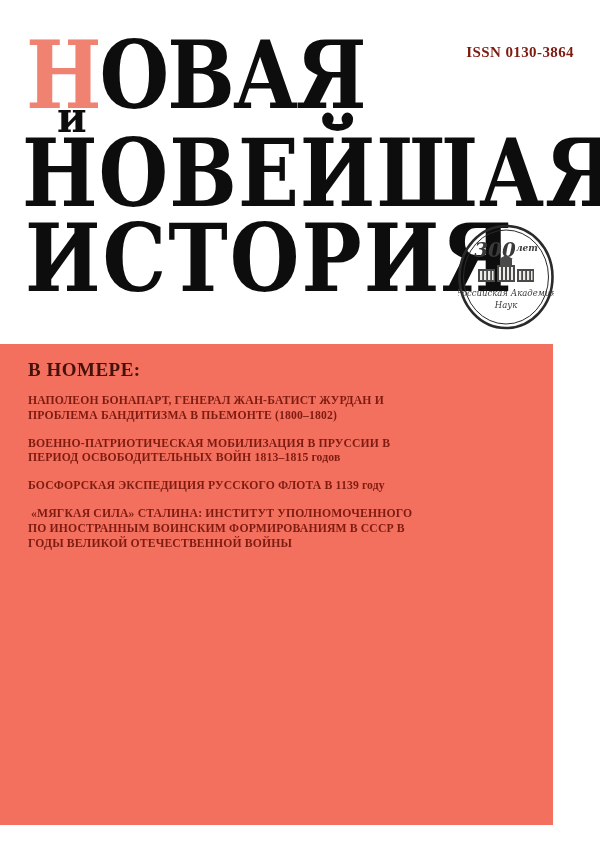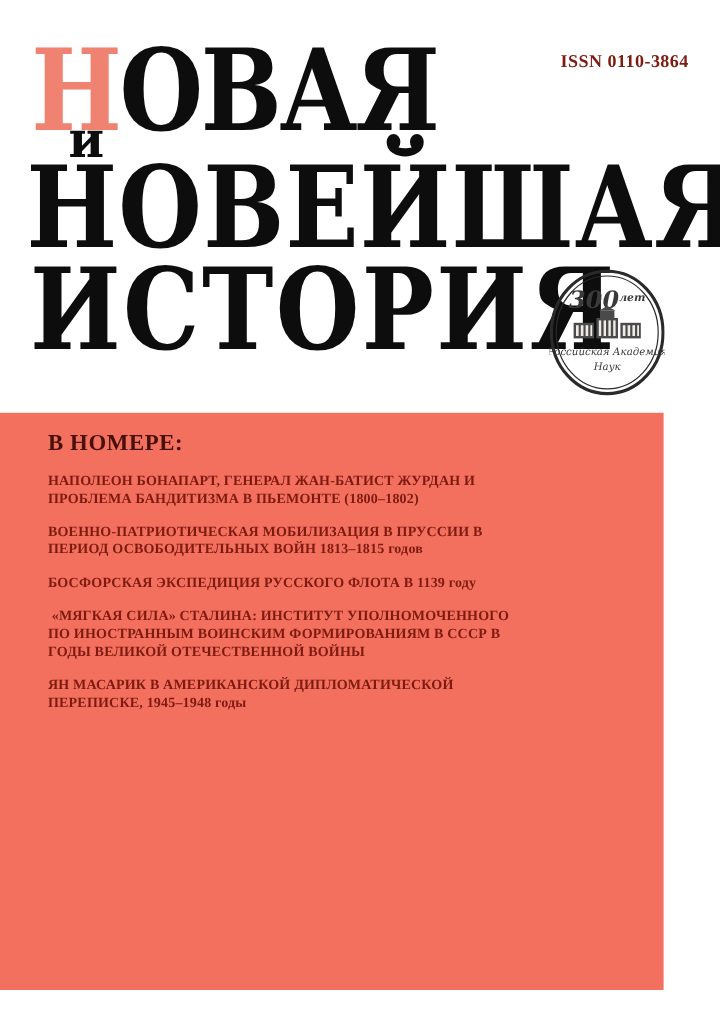--- a/index.html
+++ b/index.html
@@ -24,39 +24,39 @@
   .m-line2{left:57px;top:96px;font-size:40px;transform:scaleY(1.05);}
   .m-line3{left:22px;top:126px;font-size:80px;letter-spacing:1px;}
   .m-line4{left:25px;top:211px;font-size:80px;letter-spacing:2px;}
   
   .logo{position:absolute;left:458px;top:224px;width:96px;height:106px;}
   .logo svg{width:100%;height:100%;}
   
   .contents-box{
     position:absolute;left:0;top:344px;width:553px;height:481px;
     background:var(--salmon);box-sizing:border-box;
-    padding:15px 0 0 40px;
+    padding:15px 0 0 28px;
   }
   .in-issue{
     font:bold 19px "Liberation Serif",serif;
     color:var(--heading);letter-spacing:.5px;margin-bottom:13px;
   }
   .article-list{width:478px;}
   .article{
     font:bold 11.7px "Liberation Serif",serif;
     color:var(--darkred);line-height:14.8px;
     letter-spacing:.15px;margin-bottom:13px;white-space:pre-wrap;
   }
 </style>
 </head>
 <body>
 
 <div class="page">
 
-  <div class="issn">ISSN 0110-3864</div>
+  <div class="issn">ISSN 0130-3864</div>
 
   <div>
     <div class="m-line m-line1"><span class="accent">Н</span><span>ОВАЯ</span></div>
     <div class="m-line m-line2">и</div>
     <div class="m-line m-line3">НОВЕЙШАЯ</div>
     <div class="m-line m-line4">ИСТОРИЯ</div>
   </div>
 
   <div class="logo">
     <svg viewBox="0 0 96 106" xmlns="http://www.w3.org/2000/svg">
@@ -90,18 +90,17 @@
     </svg>
   </div>
 
   <div class="contents-box">
     <div class="in-issue">В НОМЕРЕ:</div>
     <div class="article-list" id="article-list">
         <div class="article">НАПОЛЕОН БОНАПАРТ, ГЕНЕРАЛ ЖАН-БАТИСТ ЖУРДАН И<br>ПРОБЛЕМА БАНДИТИЗМА В ПЬЕМОНТЕ (1800–1802)</div>
         <div class="article">ВОЕННО-ПАТРИОТИЧЕСКАЯ МОБИЛИЗАЦИЯ В ПРУССИИ В<br>ПЕРИОД ОСВОБОДИТЕЛЬНЫХ ВОЙН 1813–1815 годов</div>
         <div class="article">БОСФОРСКАЯ ЭКСПЕДИЦИЯ РУССКОГО ФЛОТА В 1139 году</div>
         <div class="article"> «МЯГКАЯ СИЛА» СТАЛИНА: ИНСТИТУТ УПОЛНОМОЧЕННОГО<br>ПО ИНОСТРАННЫМ ВОИНСКИМ ФОРМИРОВАНИЯМ В СССР В<br>ГОДЫ ВЕЛИКОЙ ОТЕЧЕСТВЕННОЙ ВОЙНЫ</div>
-        <div class="article">ЯН МАСАРИК В АМЕРИКАНСКОЙ ДИПЛОМАТИЧЕСКОЙ<br>ПЕРЕПИСКЕ, 1945–1948 годы</div>
       </div>
 
   </div>
 
 </div>
 
 </body></html>

